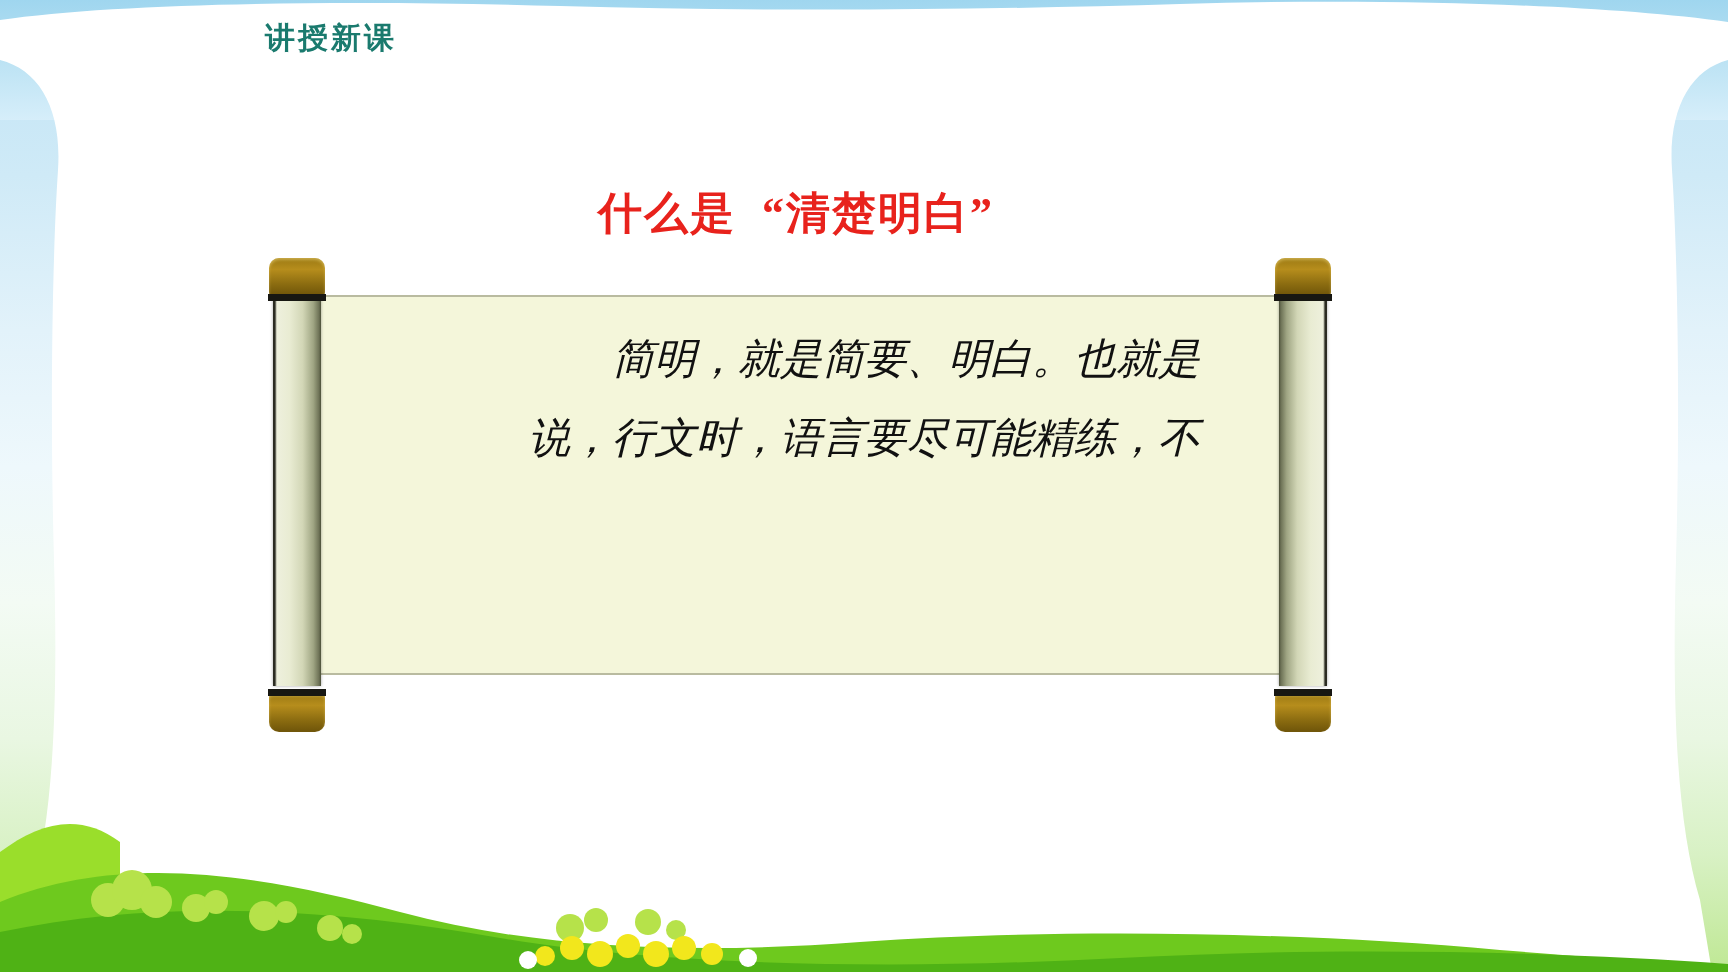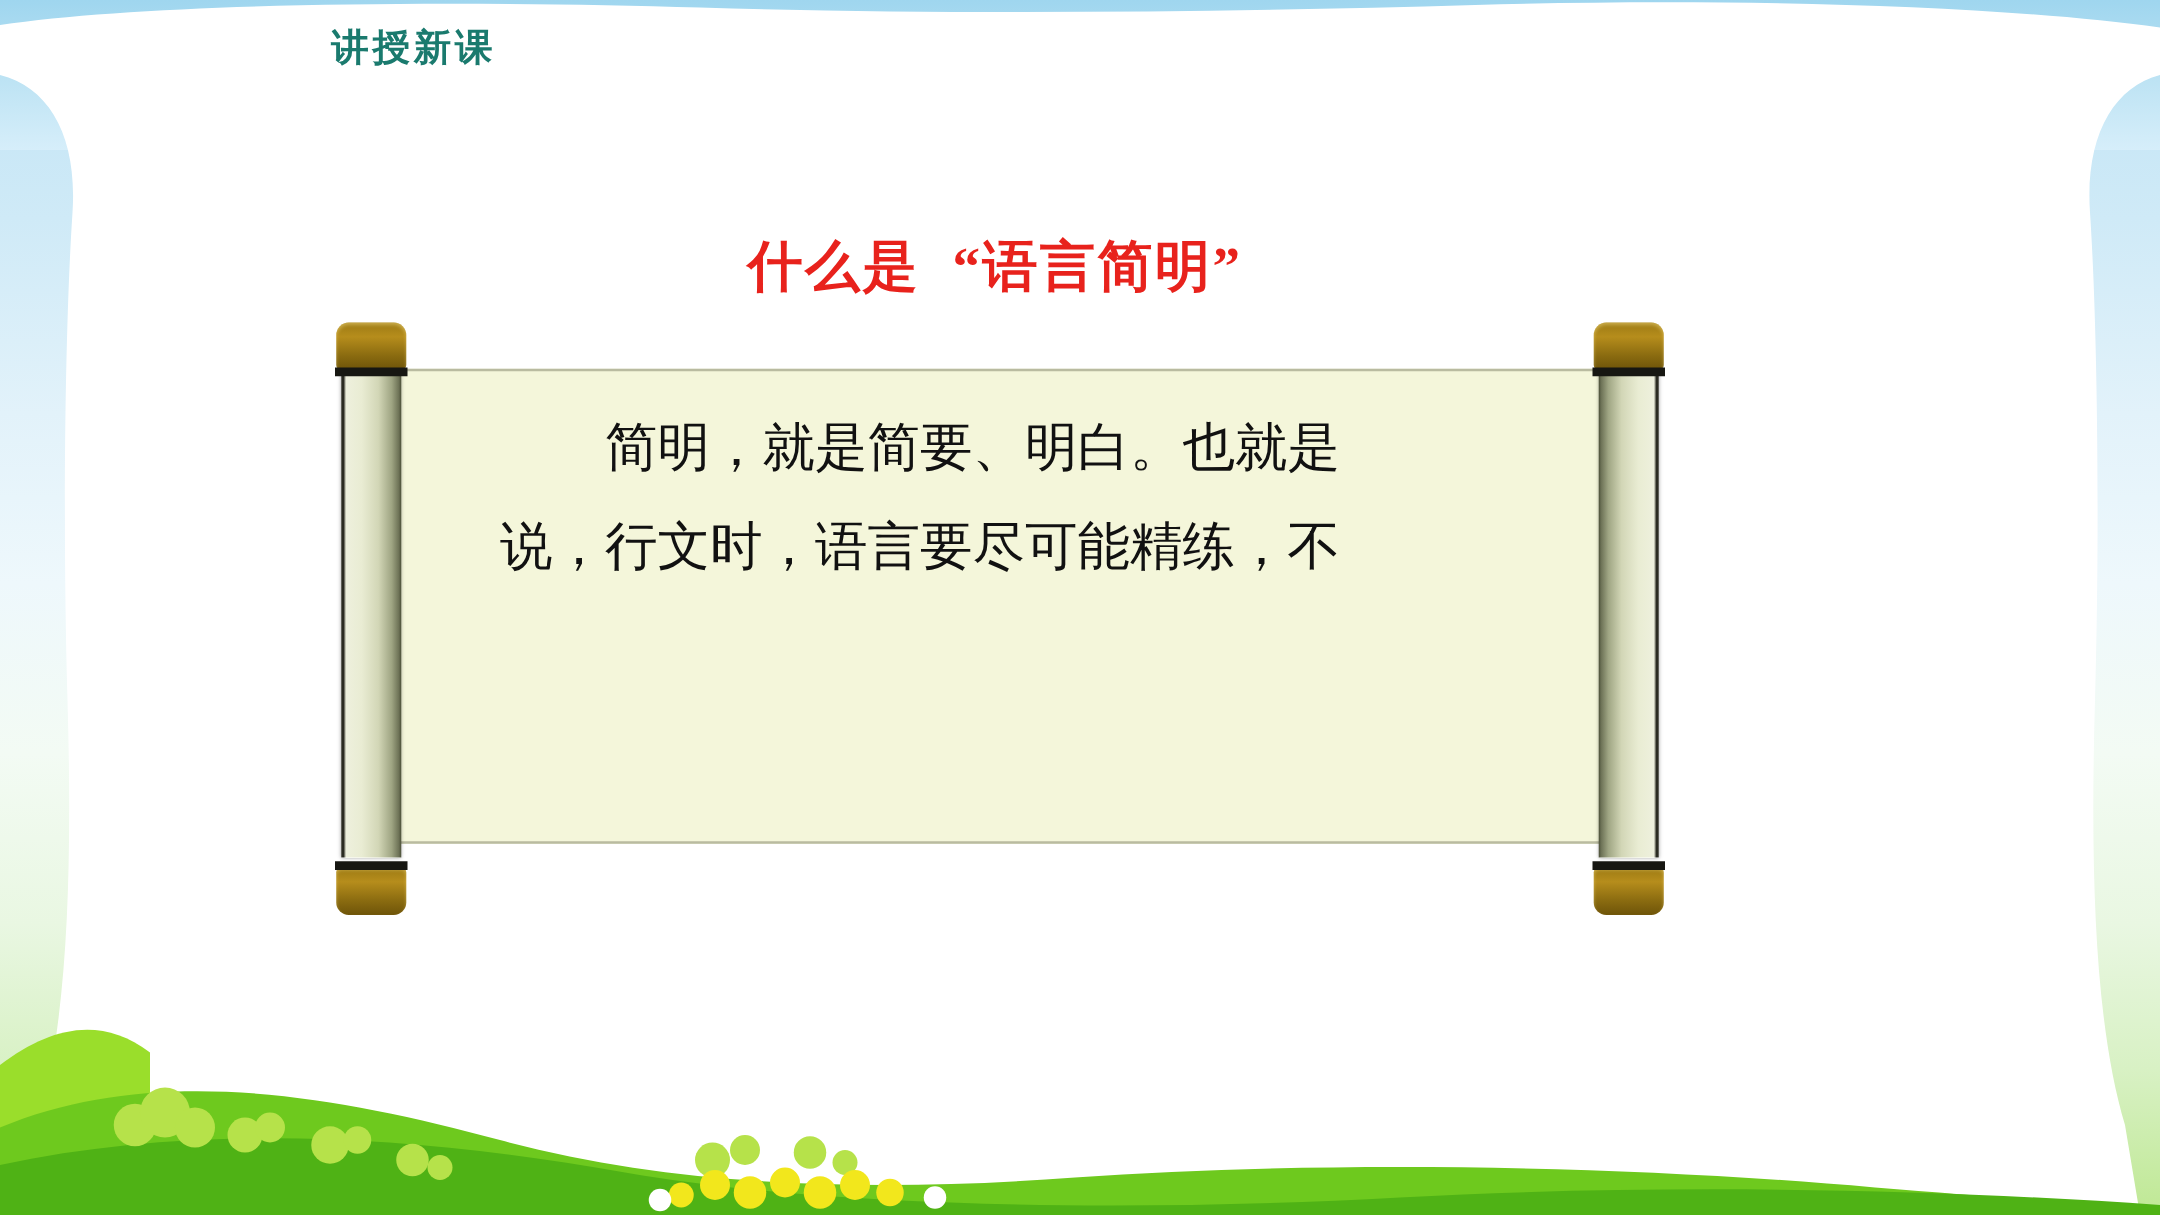--- a/index.html
+++ b/index.html
@@ -167,21 +167,22 @@
   
   .scroll-text {
     position: absolute;
     left: 145px;
     top: 70px;
     width: 800px;
     font-size: 42px;
     line-height: 79px;
     color: #111111;
     letter-spacing: 0px;
-    text-align: left;
+    text-align: right;
+    font-style: italic;
   }
   .scroll-text .indent { display: inline-block; width: 84px; }
 </style>
 </head>
 <body>
 
 <div class="slide">
 
   <div class="sky-band"></div>
 
@@ -236,21 +237,21 @@
     </g>
     <g fill="#ffffff">
       <circle cx="528" cy="178" r="9"></circle>
         <circle cx="748" cy="176" r="9"></circle>
     </g>
   </svg>
 
   <div class="header-label">讲授新课</div>
 
   <div class="title">
-    <span>什么是</span><span class="gap"></span><span>“语言简明</span><span>”</span>
+    <span>什么是</span><span class="gap"></span><span>“清楚明白</span><span>”</span>
   </div>
 
   <div class="scroll">
 
     <div class="scroll-paper"></div>
 
     <div class="rod left"></div>
     <div class="rod right"></div>
 
     <div class="knob tl"></div>

